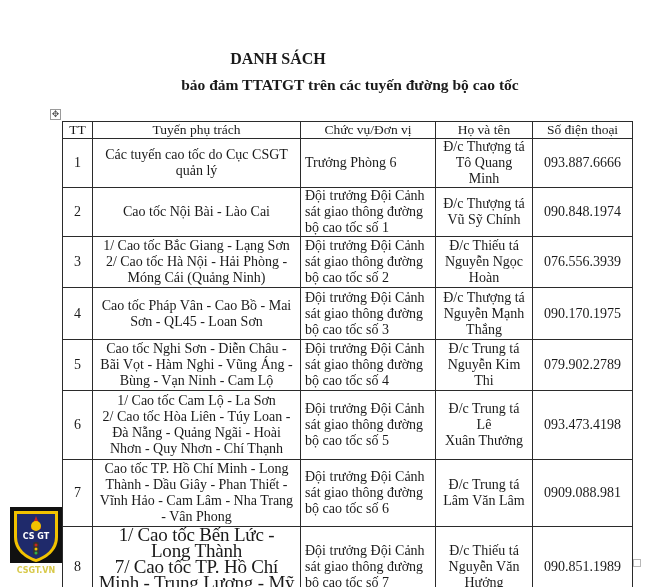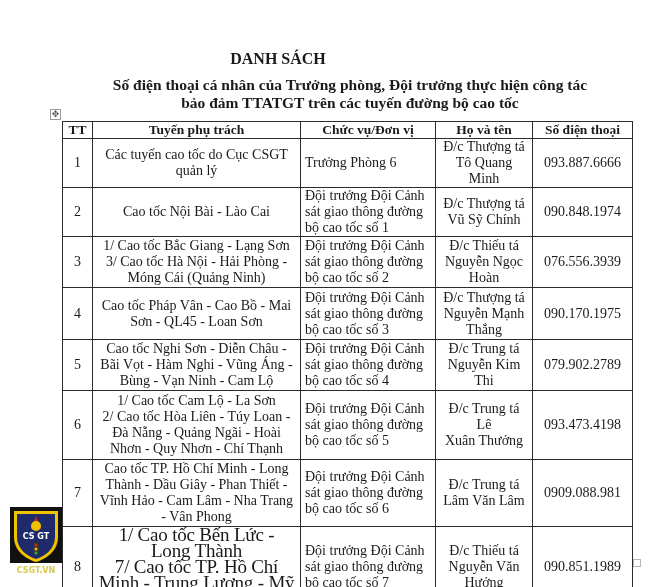--- a/index.html
+++ b/index.html
@@ -21,21 +21,21 @@
     text-align: center; color: #555; font-family: "DejaVu Sans", sans-serif;
   }
   table.main {
     position: absolute; left: 62px; top: 121px; width: 570px;
     border-collapse: collapse; table-layout: fixed; font-size: 14px;
   }
   table.main td, table.main th {
     border: 1.5px solid #2b2b2b; padding: 0 4px; vertical-align: middle;
     line-height: 16px; overflow: hidden;
   }
-  table.main th { font-weight: bold; text-align: center; height: 15px; font-size: 13.5px; }
+  table.main th { font-weight: normal; text-align: center; height: 15px; font-size: 13.5px; }
   td.tt { text-align: center; }
   td.route { text-align: center; padding-left: 5px; }
   td.pos { text-align: left; padding-left: 4px; }
   td.name { text-align: center; font-family: Liberation Serif, serif; }
   td.phone { text-align: center; font-size: 14px; }
   .resize-handle {
     position: absolute; left: 633px; top: 559px; width: 6px; height: 6px;
     border: 1px solid #b8b8b8; background: #fff;
   }
   .logo {
@@ -44,21 +44,20 @@
   .logo-text {
     position: absolute; left: 10px; top: 566px; width: 52px; text-align: center;
     font-family: "DejaVu Sans", sans-serif; font-weight: bold; font-size: 8px; color: #d8c94a;
   }
 </style>
 </head>
 <body>
 
 <div class="title">DANH SÁCH</div>
 <div class="subtitle">
-  <div>Số điện thoại cá nhân của Trưởng phòng, Đội trưởng thực hiện công tác</div>
   <div>bảo đảm TTATGT trên các tuyến đường bộ cao tốc</div>
 </div>
 
 <div class="move-handle">✥</div>
 
 <table class="main">
   <colgroup>
     <col style="width:30px">
     <col style="width:208px">
     <col style="width:135px">
@@ -96,21 +95,21 @@
       <td class="name">
           <div>Đ/c Thượng tá</div>
           <div>Vũ Sỹ Chính</div>
         </td>
       <td class="phone">090.848.1974</td>
     </tr>
     <tr style="height:51px">
       <td class="tt">3</td>
       <td class="route">
           <div>1/ Cao tốc Bắc Giang - Lạng Sơn</div>
-          <div>3/ Cao tốc Hà Nội - Hải Phòng - Móng Cái (Quảng Ninh)</div>
+          <div>2/ Cao tốc Hà Nội - Hải Phòng - Móng Cái (Quảng Ninh)</div>
         </td>
       <td class="pos">Đội trưởng Đội Cảnh sát giao thông đường bộ cao tốc số 2</td>
       <td class="name">
           <div>Đ/c Thiếu tá</div>
           <div>Nguyễn Ngọc Hoàn</div>
         </td>
       <td class="phone">076.556.3939</td>
     </tr>
     <tr style="height:52px">
       <td class="tt">4</td>

